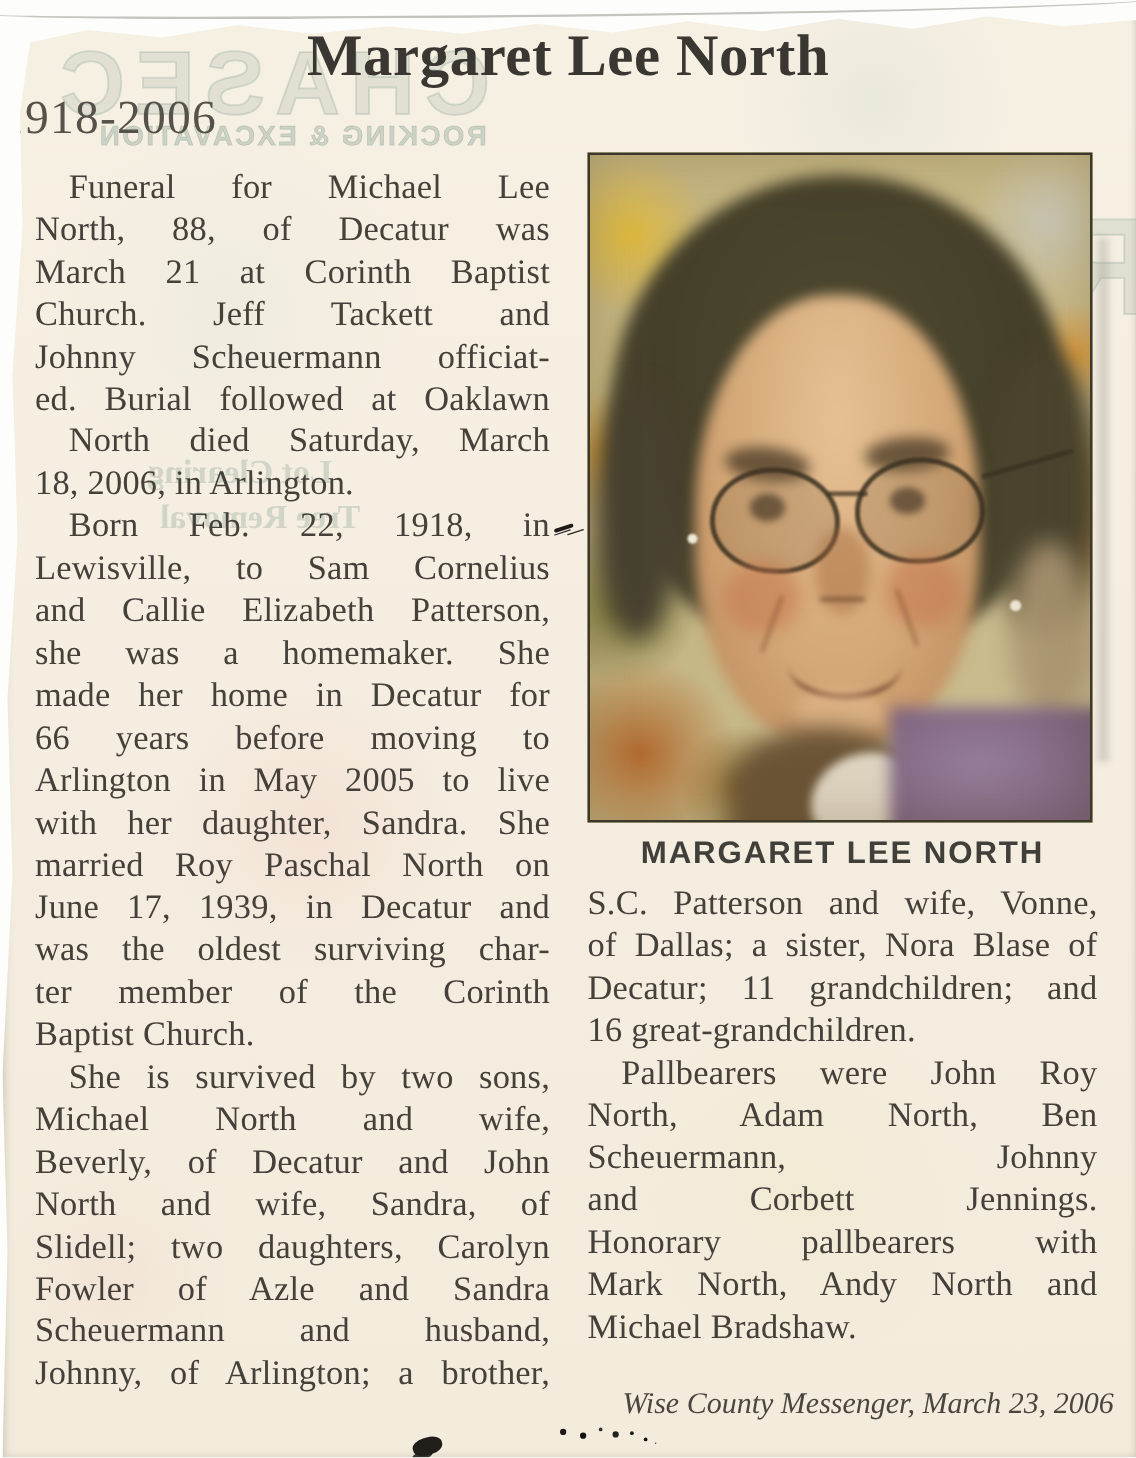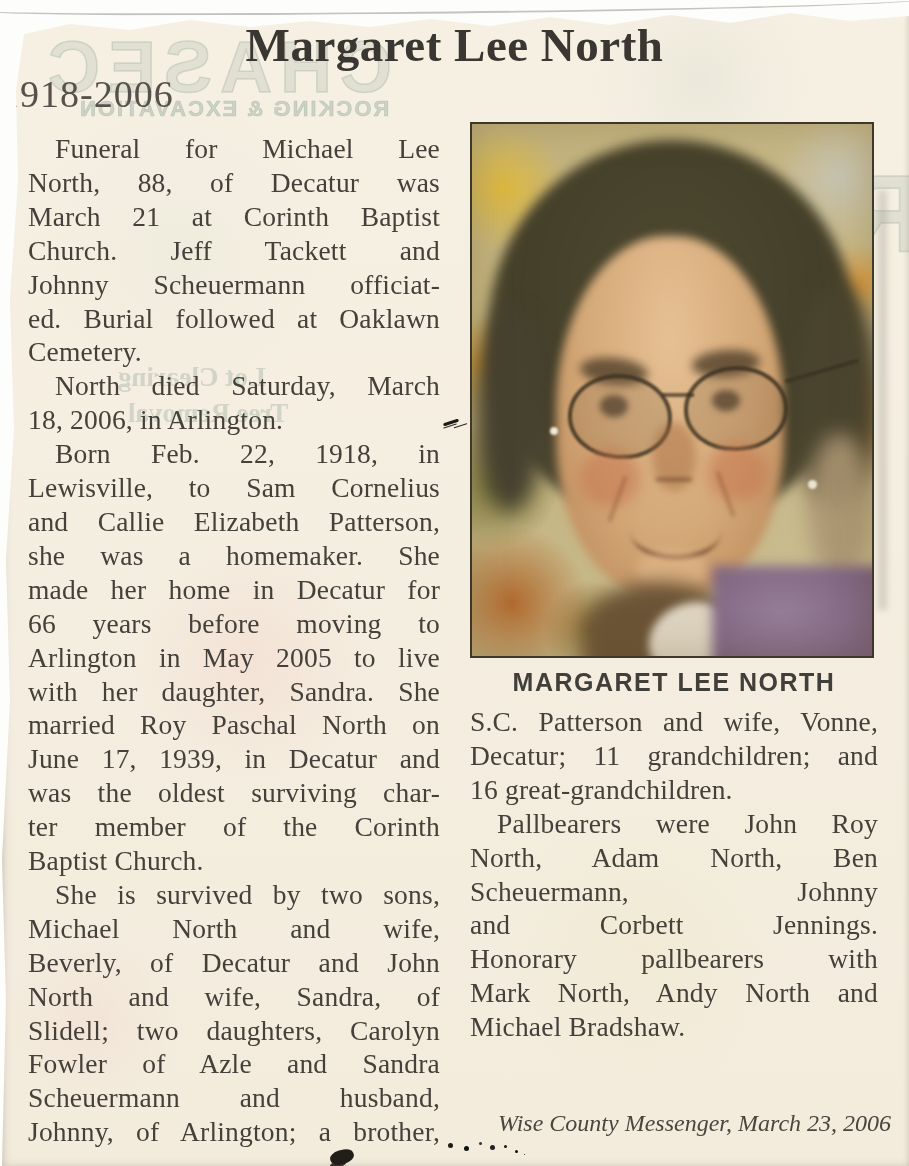--- a/index.html
+++ b/index.html
@@ -189,21 +189,20 @@
 
     <div class="caption">MARGARET LEE NORTH</div>
 
     <div class="col col-left">
       <div class="ln ind">Funeral for Michael Lee</div>
       <div class="ln">North, 88, of Decatur was</div>
       <div class="ln">March 21 at Corinth Baptist</div>
       <div class="ln">Church. Jeff Tackett and</div>
       <div class="ln">Johnny Scheuermann officiat-</div>
       <div class="ln">ed. Burial followed at Oaklawn</div>
-      <div class="ln noj">Cemetery.</div>
       <div class="ln ind">North died Saturday, March</div>
       <div class="ln noj">18, 2006, in Arlington.</div>
       <div class="ln ind">Born Feb. 22, 1918, in</div>
       <div class="ln">Lewisville, to Sam Cornelius</div>
       <div class="ln">and Callie Elizabeth Patterson,</div>
       <div class="ln">she was a homemaker. She</div>
       <div class="ln">made her home in Decatur for</div>
       <div class="ln">66 years before moving to</div>
       <div class="ln">Arlington in May 2005 to live</div>
       <div class="ln">with her daughter, Sandra. She</div>
@@ -217,20 +216,21 @@
       <div class="ln">Beverly, of Decatur and John</div>
       <div class="ln">North and wife, Sandra, of</div>
       <div class="ln">Slidell; two daughters, Carolyn</div>
       <div class="ln">Fowler of Azle and Sandra</div>
       <div class="ln">Scheuermann and husband,</div>
       <div class="ln">Johnny, of Arlington; a brother,</div>
     </div>
 
     <div class="col col-right">
       <div class="ln">S.C. Patterson and wife, Vonne,</div>
+      <div class="ln">of Dallas; a sister, Nora Blase of</div>
       <div class="ln">Decatur; 11 grandchildren; and</div>
       <div class="ln noj">16 great-grandchildren.</div>
       <div class="ln ind">Pallbearers were John Roy</div>
       <div class="ln">North, Adam North, Ben</div>
       <div class="ln">Scheuermann, Johnny</div>
       <div class="ln">and Corbett Jennings.</div>
       <div class="ln">Honorary pallbearers with</div>
       <div class="ln">Mark North, Andy North and</div>
       <div class="ln noj">Michael Bradshaw.</div>
     </div>

